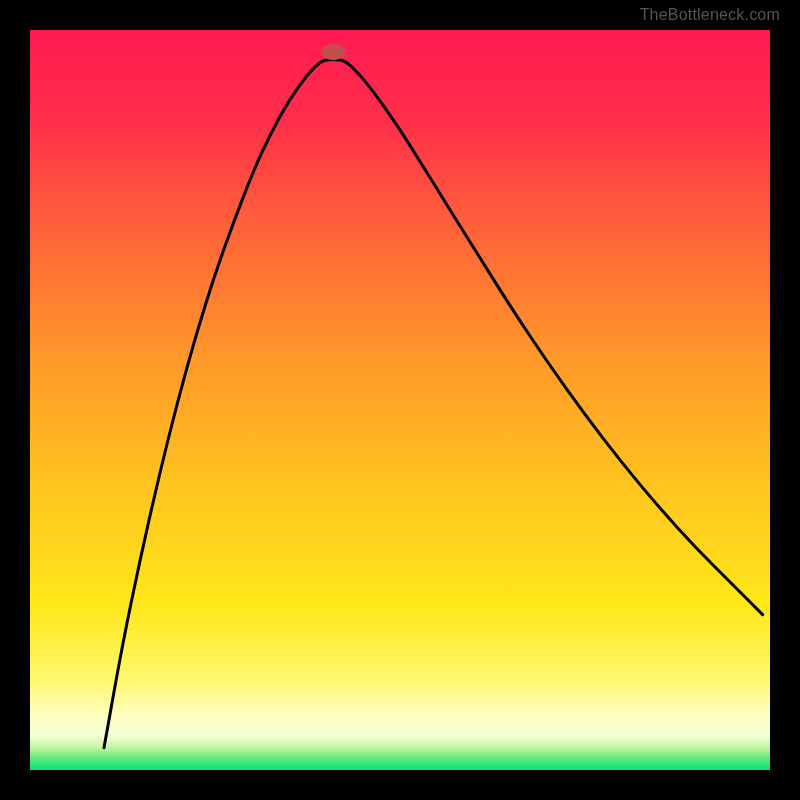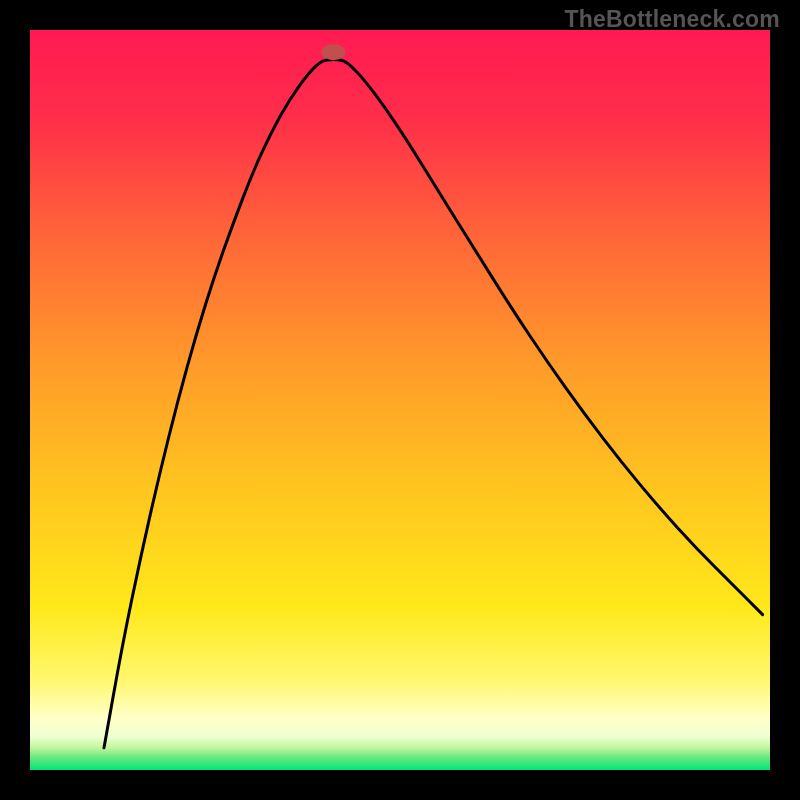--- a/index.html
+++ b/index.html
@@ -14,22 +14,22 @@
   .container {
     position: relative;
     width: 800px;
     height: 800px;
   }
   .watermark {
     position: absolute;
     top: 6px;
     right: 20px;
     color: #555555;
-    font-size: 23px;
-    font-weight: 700;
+    font-size: 16px;
+    font-weight: 400;
     z-index: 10;
     letter-spacing: 0.2px;
   }
   svg {
     display: block;
   }
 </style>
 </head>
 <body>
 

